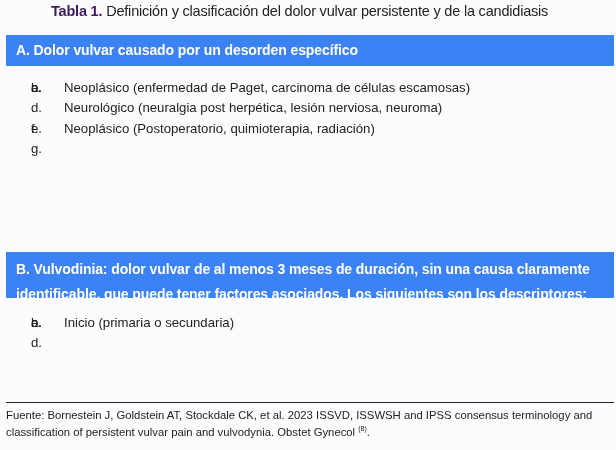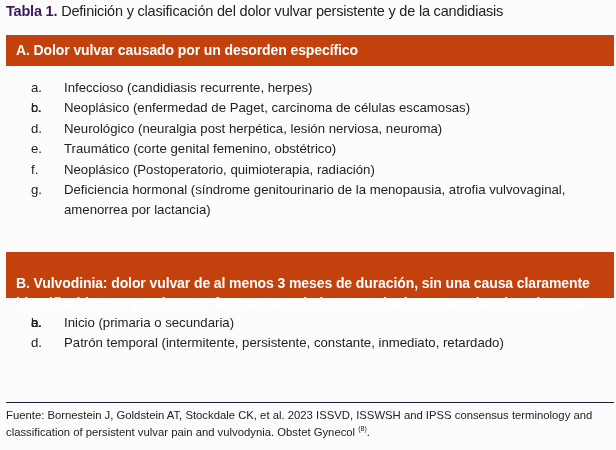--- a/index.html
+++ b/index.html
@@ -21,44 +21,45 @@
       top: 3px;
       font-family: "Liberation Sans", sans-serif;
       font-size: 14.5px;
       color: #222;
       white-space: nowrap;
       letter-spacing: -0.2px;
     }
     .caption .label {
       color: #3b1a5a;
       font-weight: bold;
+      margin-left: 45px;
     }
     .section-header {
       position: absolute;
       left: 6px;
       width: 608px;
-      background: #c2410c;
+      background: #3b82f6;
       color: #ffffff;
       font-family: "Liberation Sans", sans-serif;
       font-weight: bold;
       font-size: 14px;
       box-sizing: border-box;
       padding-left: 10px;
       letter-spacing: -0.1px;
     }
     .section-header.a {
       top: 35px;
       height: 31px;
       line-height: 31px;
     }
     .section-header.b {
       top: 252px;
       height: 46px;
-      padding-top: 21px;
-      line-height: 20px;
+      padding-top: 5px;
+      line-height: 25px;
     }
     .list {
       position: absolute;
       left: 0;
       margin: 0;
       padding: 0;
       list-style: none;
       font-family: "Liberation Sans", sans-serif;
       font-size: 13.2px;
       color: #222;
@@ -103,33 +104,33 @@
 </head>
 <body>
 
 <div class="caption">
   <span class="label">Tabla 1.</span><span> Definición y clasificación del dolor vulvar persistente y de la candidiasis</span>
 </div>
 
 <div class="section-header a">A. Dolor vulvar causado por un desorden específico</div>
 
 <ul class="list a">
-  <li><span class="marker">a.</span><span>Infeccioso (candidiasis recurrente, herpes)</span></li>
+  <li><span class="marker">a.</span></li>
   <li><span class="marker">b.</span></li>
   <li><span class="marker">c.</span><span>Neoplásico (enfermedad de Paget, carcinoma de células escamosas)</span></li>
   <li><span class="marker">d.</span><span>Neurológico (neuralgia post herpética, lesión nerviosa, neuroma)</span></li>
-  <li><span class="marker">e.</span><span>Traumático (corte genital femenino, obstétrico)</span></li>
+  <li><span class="marker">e.</span></li>
   <li><span class="marker">f.</span><span>Neoplásico (Postoperatorio, quimioterapia, radiación)</span></li>
-  <li><span class="marker">g.</span><span>Deficiencia hormonal (síndrome genitourinario de la menopausia, atrofia vulvovaginal, amenorrea por lactancia)</span></li>
+  <li><span class="marker">g.</span></li>
 </ul>
 
 <div class="section-header b">B. Vulvodinia: dolor vulvar de al menos 3 meses de duración, sin una causa claramente identificable, que puede tener factores asociados. Los siguientes son los descriptores:</div>
 
 <ul class="list b">
   <li><span class="marker">a.</span></li>
   <li><span class="marker">b.</span></li>
   <li><span class="marker">c.</span><span>Inicio (primaria o secundaria)</span></li>
-  <li><span class="marker">d.</span><span>Patrón temporal (intermitente, persistente, constante, inmediato, retardado)</span></li>
+  <li><span class="marker">d.</span></li>
 </ul>
 
 <div class="divider"></div>
 
 <div class="source"><span>Fuente: Bornestein J, Goldstein AT, Stockdale CK, et al. 2023 ISSVD, ISSWSH and IPSS consensus terminology and classification of persistent vulvar pain and vulvodynia. Obstet Gynecol </span><sup>(8)</sup><span>.</span></div>
 
 </body></html>

